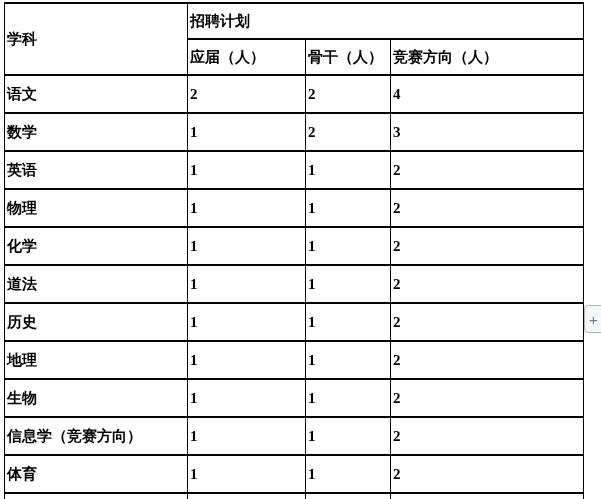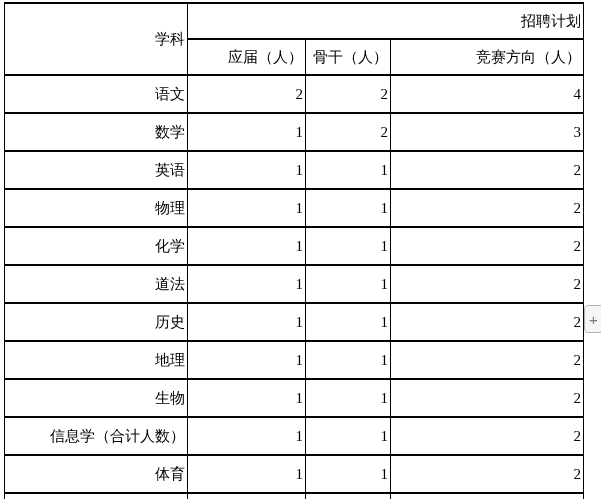--- a/index.html
+++ b/index.html
@@ -24,23 +24,23 @@
     table-layout: fixed;
     font-size: 15px;
     color: #000000;
   }
   table.recruit th,
   table.recruit td {
     border-left: 1px solid #000000;
     border-right: 1px solid #000000;
     border-top: 2px solid #000000;
     border-bottom: 2px solid #000000;
-    text-align: right;
+    text-align: left;
     vertical-align: middle;
-    font-weight: normal;
+    font-weight: bold;
     padding: 0 2px;
     overflow: hidden;
     white-space: nowrap;
   }
   thead tr { height: 36px; }
   tbody tr { height: 38px; }
   tr.partial { height: 14px; }
   tr.partial td { border-bottom: none; }
   .expand-btn {
     position: absolute;
@@ -135,21 +135,21 @@
     <td>1</td>
     <td>2</td>
   </tr>
         <tr>
     <td>生物</td>
     <td>1</td>
     <td>1</td>
     <td>2</td>
   </tr>
         <tr>
-    <td>信息学（合计人数）</td>
+    <td>信息学（竞赛方向）</td>
     <td>1</td>
     <td>1</td>
     <td>2</td>
   </tr>
         <tr>
     <td>体育</td>
     <td>1</td>
     <td>1</td>
     <td>2</td>
   </tr>

